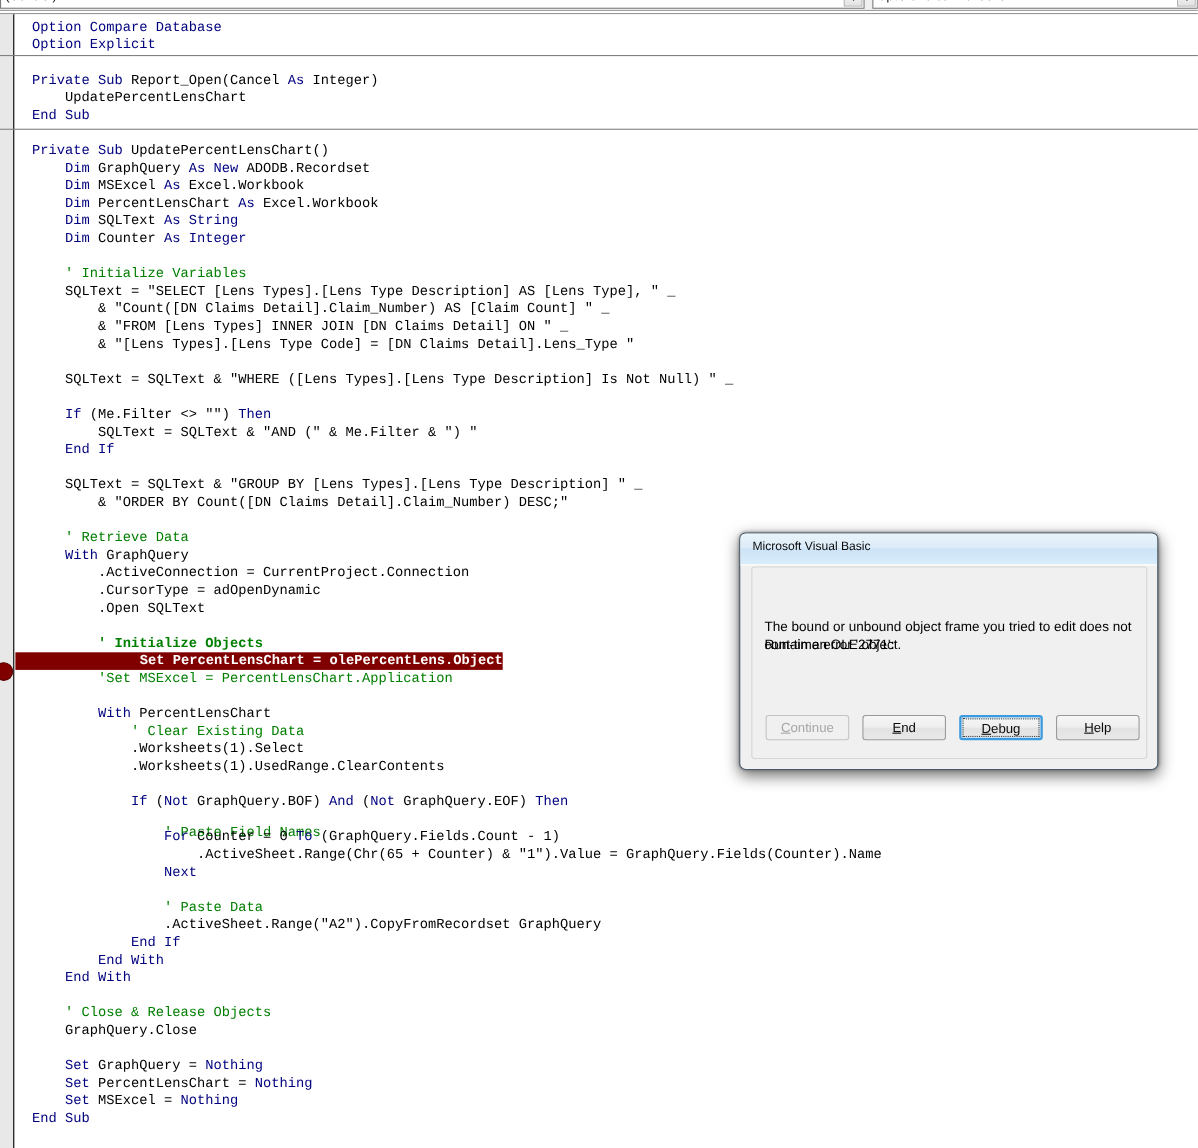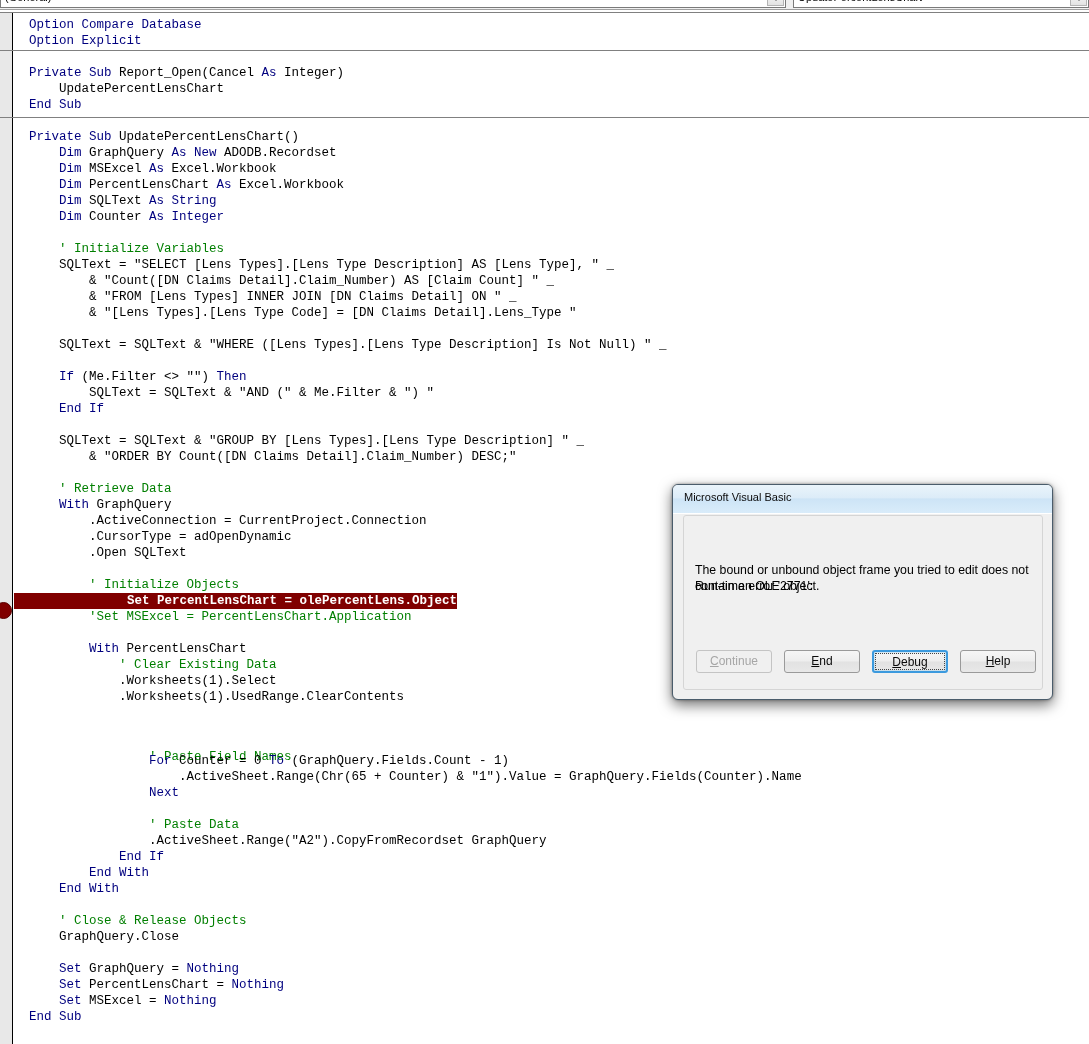--- a/index.html
+++ b/index.html
@@ -265,27 +265,28 @@
       <div class="code-line" style="top: 356px;"><span class="plain">      </span><span class="kw">If </span><span class="plain">(Me.Filter &lt;&gt; "") </span><span class="kw">Then</span></div>
       <div class="code-line" style="top: 372px;"><span class="plain">          SQLText = SQLText &amp; "AND (" &amp; Me.Filter &amp; ") "</span></div>
       <div class="code-line" style="top: 388px;"><span class="plain">      </span><span class="kw">End If</span></div>
       <div class="code-line" style="top: 420px;"><span class="plain">      SQLText = SQLText &amp; "GROUP BY [Lens Types].[Lens Type Description] " _</span></div>
       <div class="code-line" style="top: 436px;"><span class="plain">          &amp; "ORDER BY Count([DN Claims Detail].Claim_Number) DESC;"</span></div>
       <div class="code-line" style="top: 468px;"><span class="plain">      </span><span class="cmt">' Retrieve Data</span></div>
       <div class="code-line" style="top: 484px;"><span class="plain">      </span><span class="kw">With </span><span class="plain">GraphQuery</span></div>
       <div class="code-line" style="top: 500px;"><span class="plain">          .ActiveConnection = CurrentProject.Connection</span></div>
       <div class="code-line" style="top: 516px;"><span class="plain">          .CursorType = adOpenDynamic</span></div>
       <div class="code-line" style="top: 532px;"><span class="plain">          .Open SQLText</span></div>
-      <div class="code-line" style="top: 564px;"><span class="plain">          </span><span class="cmt">' Initialize Objects</span></div>
+      <div class="code-line" style="top: 564px; font-weight: bold;"><span class="plain">          </span><span class="cmt">' Initialize Objects</span></div>
       <div class="code-line hl" style="top: 580px; padding-left: 38px;"><span class="plain">          Set PercentLensChart = olePercentLens.Object</span></div>
       <div class="code-line" style="top: 596px;"><span class="plain">          </span><span class="cmt">'Set MSExcel = PercentLensChart.Application</span></div>
       <div class="code-line" style="top: 628px;"><span class="plain">          </span><span class="kw">With </span><span class="plain">PercentLensChart</span></div>
       <div class="code-line" style="top: 644px;"><span class="plain">              </span><span class="cmt">' Clear Existing Data</span></div>
       <div class="code-line" style="top: 660px;"><span class="plain">              .Worksheets(1).Select</span></div>
       <div class="code-line" style="top: 676px;"><span class="plain">              .Worksheets(1).UsedRange.ClearContents</span></div>
+      <div class="code-line" style="top: 708px;"><span class="plain">              </span><span class="kw">If </span><span class="plain">(</span><span class="kw">Not </span><span class="plain">GraphQuery.BOF) </span><span class="kw">And </span><span class="plain">(</span><span class="kw">Not </span><span class="plain">GraphQuery.EOF) </span><span class="kw">Then</span></div>
       <div class="code-line" style="top: 736px; text-align: center;"><span class="plain">                  </span><span class="cmt">' Paste Field Names</span></div>
       <div class="code-line" style="top: 740px;"><span class="plain">                  </span><span class="kw">For </span><span class="plain">Counter = 0 </span><span class="kw">To </span><span class="plain">(GraphQuery.Fields.Count - 1)</span></div>
       <div class="code-line" style="top: 756px;"><span class="plain">                      .ActiveSheet.Range(Chr(65 + Counter) &amp; "1").Value = GraphQuery.Fields(Counter).Name</span></div>
       <div class="code-line" style="top: 772px;"><span class="plain">                  </span><span class="kw">Next</span></div>
       <div class="code-line" style="top: 804px;"><span class="plain">                  </span><span class="cmt">' Paste Data</span></div>
       <div class="code-line" style="top: 820px;"><span class="plain">                  .ActiveSheet.Range("A2").CopyFromRecordset GraphQuery</span></div>
       <div class="code-line" style="top: 836px;"><span class="plain">              </span><span class="kw">End If</span></div>
       <div class="code-line" style="top: 852px;"><span class="plain">          </span><span class="kw">End With</span></div>
       <div class="code-line" style="top: 868px;"><span class="plain">      </span><span class="kw">End With</span></div>
       <div class="code-line" style="top: 900px;"><span class="plain">      </span><span class="cmt">' Close &amp; Release Objects</span></div>

